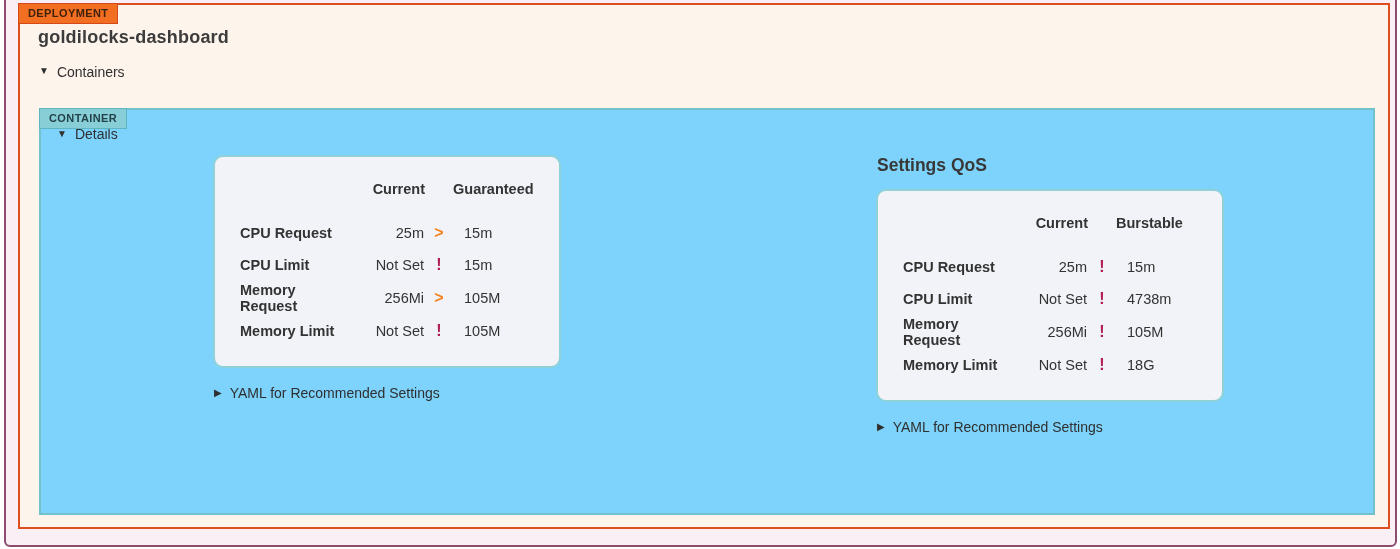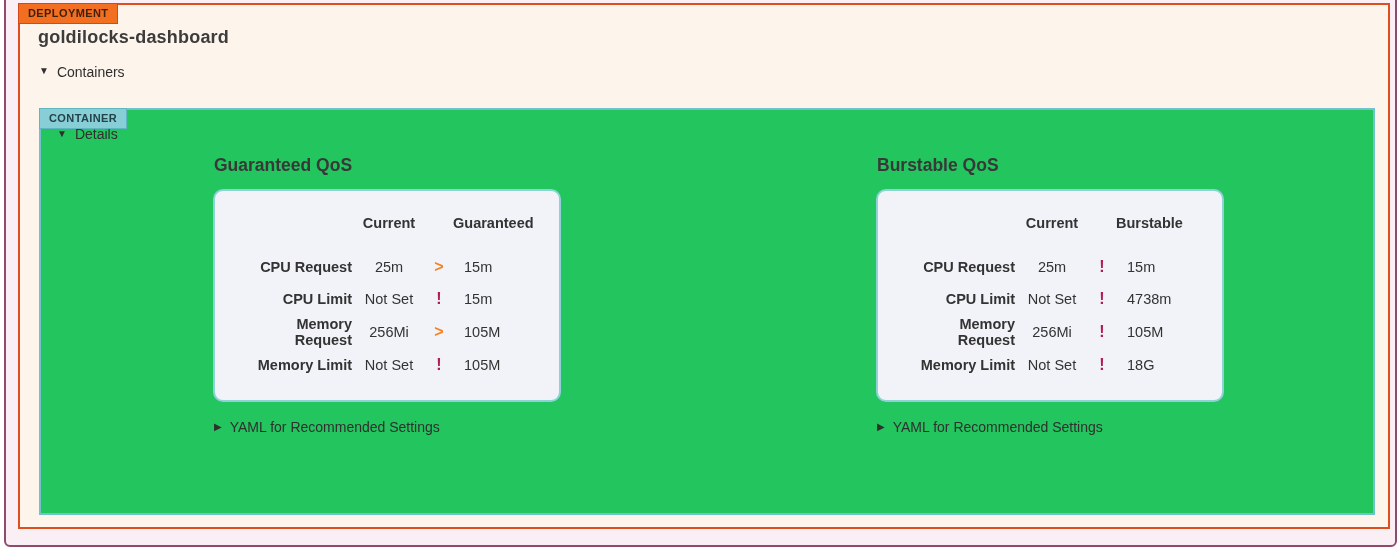--- a/index.html
+++ b/index.html
@@ -69,21 +69,21 @@
     color: #2f2f2f;
     position: relative;
     top: -1px;
   }
   .containers-toggle { padding: 16px 0 0 19px; }
   .container-box {
     position: absolute;
     left: 19px; top: 103px;
     width: 1336px; height: 407px;
     border: 2px solid #72c2cb;
-    background: #22c55e;
+    background: #7dd3fc;
   }
   .container-title {
     margin: 0;
     padding: 24px 0 0 15px;
     font-size: 21px;
     font-weight: bold;
     color: #3d3c3c;
     line-height: 1.1;
   }
   .details-toggle { padding: 16px 0 0 16px; }
@@ -110,22 +110,22 @@
   }
   table.qos-table {
     width: 100%;
     border-collapse: collapse;
     font-size: 14.5px;
     color: #333333;
   }
   .qos-table th { font-weight: bold; }
   .qos-table thead th { padding: 6px 0 20px; }
   .qos-table tbody tr { height: 32px; }
-  .col-label  { width: 114px; text-align: right; }
-  .col-current{ width: 72px;  text-align: center; }
+  .col-label  { width: 114px; text-align: left; }
+  .col-current{ width: 72px;  text-align: right; }
   .col-icon   { width: 28px;  text-align: center; }
   .col-rec    { text-align: left; padding-left: 11px; }
   .icon {
     font-weight: bold;
     font-size: 16px;
     line-height: 1;
   }
   .icon-gt   { color: #f5821f; }
   .icon-warn { color: #b01d57; }
   .yaml-toggle { margin: 17px 0 0 1px; }
@@ -148,21 +148,20 @@
       <div class="badge badge-container">CONTAINER</div>
 
 
       <div class="toggle details-toggle">
         <span class="tri">▼</span>
         <span>Details</span>
       </div>
 
       <div class="panels" id="panels">
   <div class="panel">
-    <div class="panel-title">Guaranteed QoS</div>
     <div class="card">
       <table class="qos-table">
         <thead>
           <tr>
             <th class="col-label"></th>
             <th class="col-current col-current-h">Current</th>
             <th class="col-icon"></th>
             <th class="col-rec col-rec-h">Guaranteed</th>
           </tr>
         </thead>
@@ -194,21 +193,21 @@
                 </tbody>
       </table>
     </div>
     <div class="toggle yaml-toggle">
       <span class="tri tri-right">▶</span>
       <span class="yaml-label">YAML for Recommended Settings</span>
     </div>
   </div>
 
   <div class="panel">
-    <div class="panel-title">Burstable QoS</div>
+    <div class="panel-title">Settings QoS</div>
     <div class="card">
       <table class="qos-table">
         <thead>
           <tr>
             <th class="col-label"></th>
             <th class="col-current col-current-h">Current</th>
             <th class="col-icon"></th>
             <th class="col-rec col-rec-h">Burstable</th>
           </tr>
         </thead>

